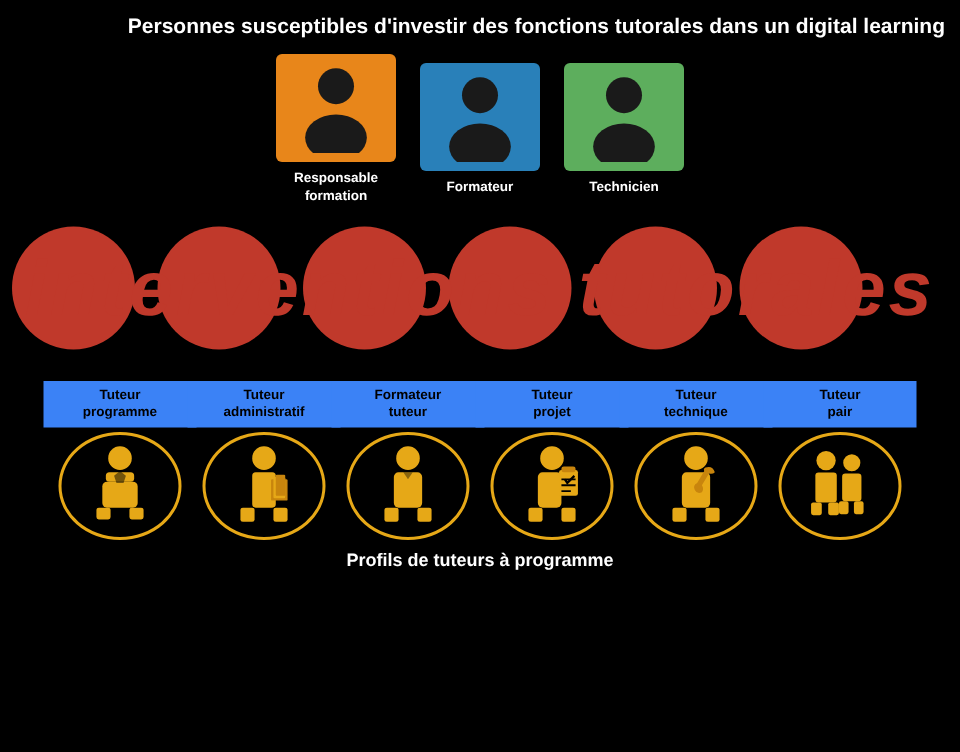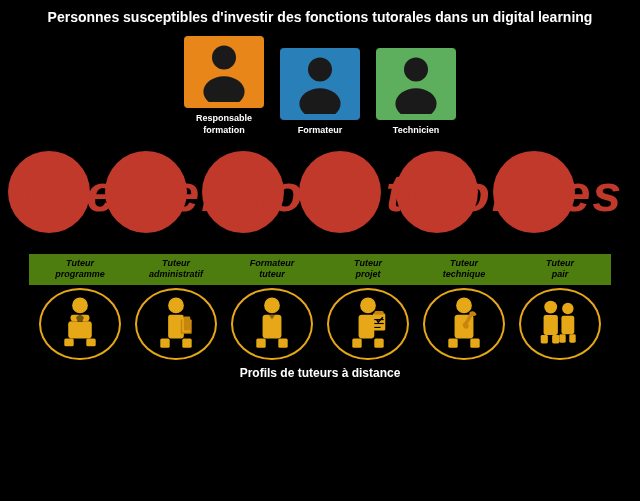--- a/index.html
+++ b/index.html
@@ -14,33 +14,33 @@
 
     .page {
       width: 640px;
       height: 501px;
       position: relative;
       background: #000;
     }
 
     
     .title {
-      text-align: center;
+      text-align: right;
       font-size: 14px;
       font-weight: bold;
       color: #fff;
       padding: 8px 10px 4px;
       line-height: 1.3;
     }
 
     
     .personas-row {
       display: flex;
       justify-content: center;
-      align-items: flex-end;
+      align-items: center;
       gap: 6px;
       padding: 6px 15px 4px;
     }
 
     .persona-item {
       display: flex;
       flex-direction: column;
       align-items: center;
       width: 90px;
     }
@@ -82,33 +82,32 @@
     }
 
     .tutor-item {
       display: flex;
       flex-direction: column;
       align-items: center;
       width: 90px;
     }
 
     .tutor-label-box {
-      background: #4d7c0f;
+      background: #3b82f6;
       width: 102px;
       padding: 4px 3px;
       text-align: center;
       font-size: 9px;
       font-weight: bold;
       color: #000;
       line-height: 1.3;
       min-height: 28px;
       display: flex;
       align-items: center;
       justify-content: center;
-      font-style: italic;
     }
 
     .tutor-icon-box {
       width: 82px;
       height: 72px;
       border: 2px solid #e6a817;
       border-radius: 50%;
       display: flex;
       align-items: center;
       justify-content: center;
@@ -285,16 +284,16 @@
             <circle cx="46" cy="14" r="8"></circle>
             <rect x="37" y="24" width="18" height="26" rx="3"></rect>
             <rect x="34" y="50" width="9" height="12" rx="2"></rect>
             <rect x="48" y="50" width="9" height="12" rx="2"></rect>
           </svg>
         </div>
       </div>
 
     </div>
 
-    <div class="profils-label">Profils de tuteurs à distance</div>
+    <div class="profils-label">Profils de tuteurs à programme</div>
   </div>
 
 </div>
 
 </body></html>

